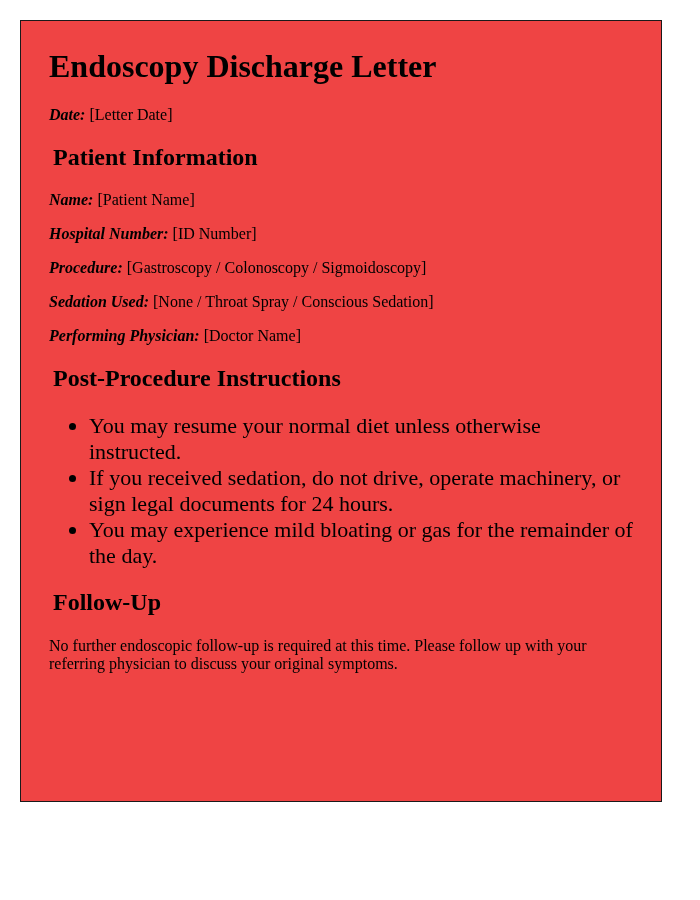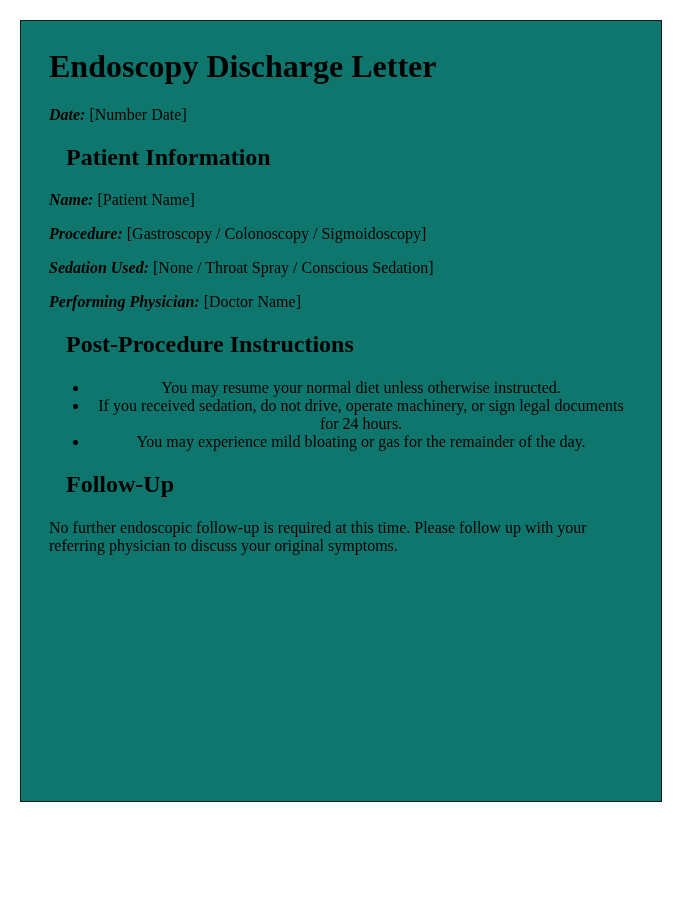--- a/index.html
+++ b/index.html
@@ -17,67 +17,67 @@
   .page {
     position: absolute;
     left: 20px;
     top: 20px;
     width: 642px;
     height: 782px;
     box-sizing: border-box;
     border: 1.5px solid #1a1a1a;
     padding: 6px 28px 0 28px;
     overflow: hidden;
-    background: #0f766e;
+    background: #ef4444;
   }
   .page h1 {
     font-size: 32px;
     font-weight: bold;
     margin: 21px 0;
     line-height: 1.15;
   }
   .page h2 {
     font-size: 24px;
     font-weight: bold;
-    margin: 20px 17px;
+    margin: 20px 4px;
     line-height: 1.15;
   }
   .page p {
     font-size: 16px;
     margin: 16px 0;
     line-height: normal;
   }
   .page ul {
-    font-size: 16px;
+    font-size: 22px;
     margin: 16px 0;
     padding-left: 40px;
-    text-align: center;
   }
   .page li {
     line-height: normal;
   }
   .field-label {
     font-weight: bold;
     font-style: italic;
   }
 </style>
 </head>
 <body>
 
 <div class="page">
 
   <h1>Endoscopy Discharge Letter</h1>
 
-  <p><span class="field-label">Date:</span> <span>[Number Date]</span></p>
+  <p><span class="field-label">Date:</span> <span>[Letter Date]</span></p>
 
   <h2>Patient Information</h2>
 
   <p><span class="field-label">Name:</span> <span>[Patient Name]</span></p>
 
 
+  <p><span class="field-label">Hospital Number:</span> <span>[ID Number]</span></p>
 
 
   <p><span class="field-label">Procedure:</span> <span>[Gastroscopy / Colonoscopy / Sigmoidoscopy]</span></p>
 
   <p><span class="field-label">Sedation Used:</span> <span>[None / Throat Spray / Conscious Sedation]</span></p>
 
   <p><span class="field-label">Performing Physician:</span> <span>[Doctor Name]</span></p>
 
 
 

